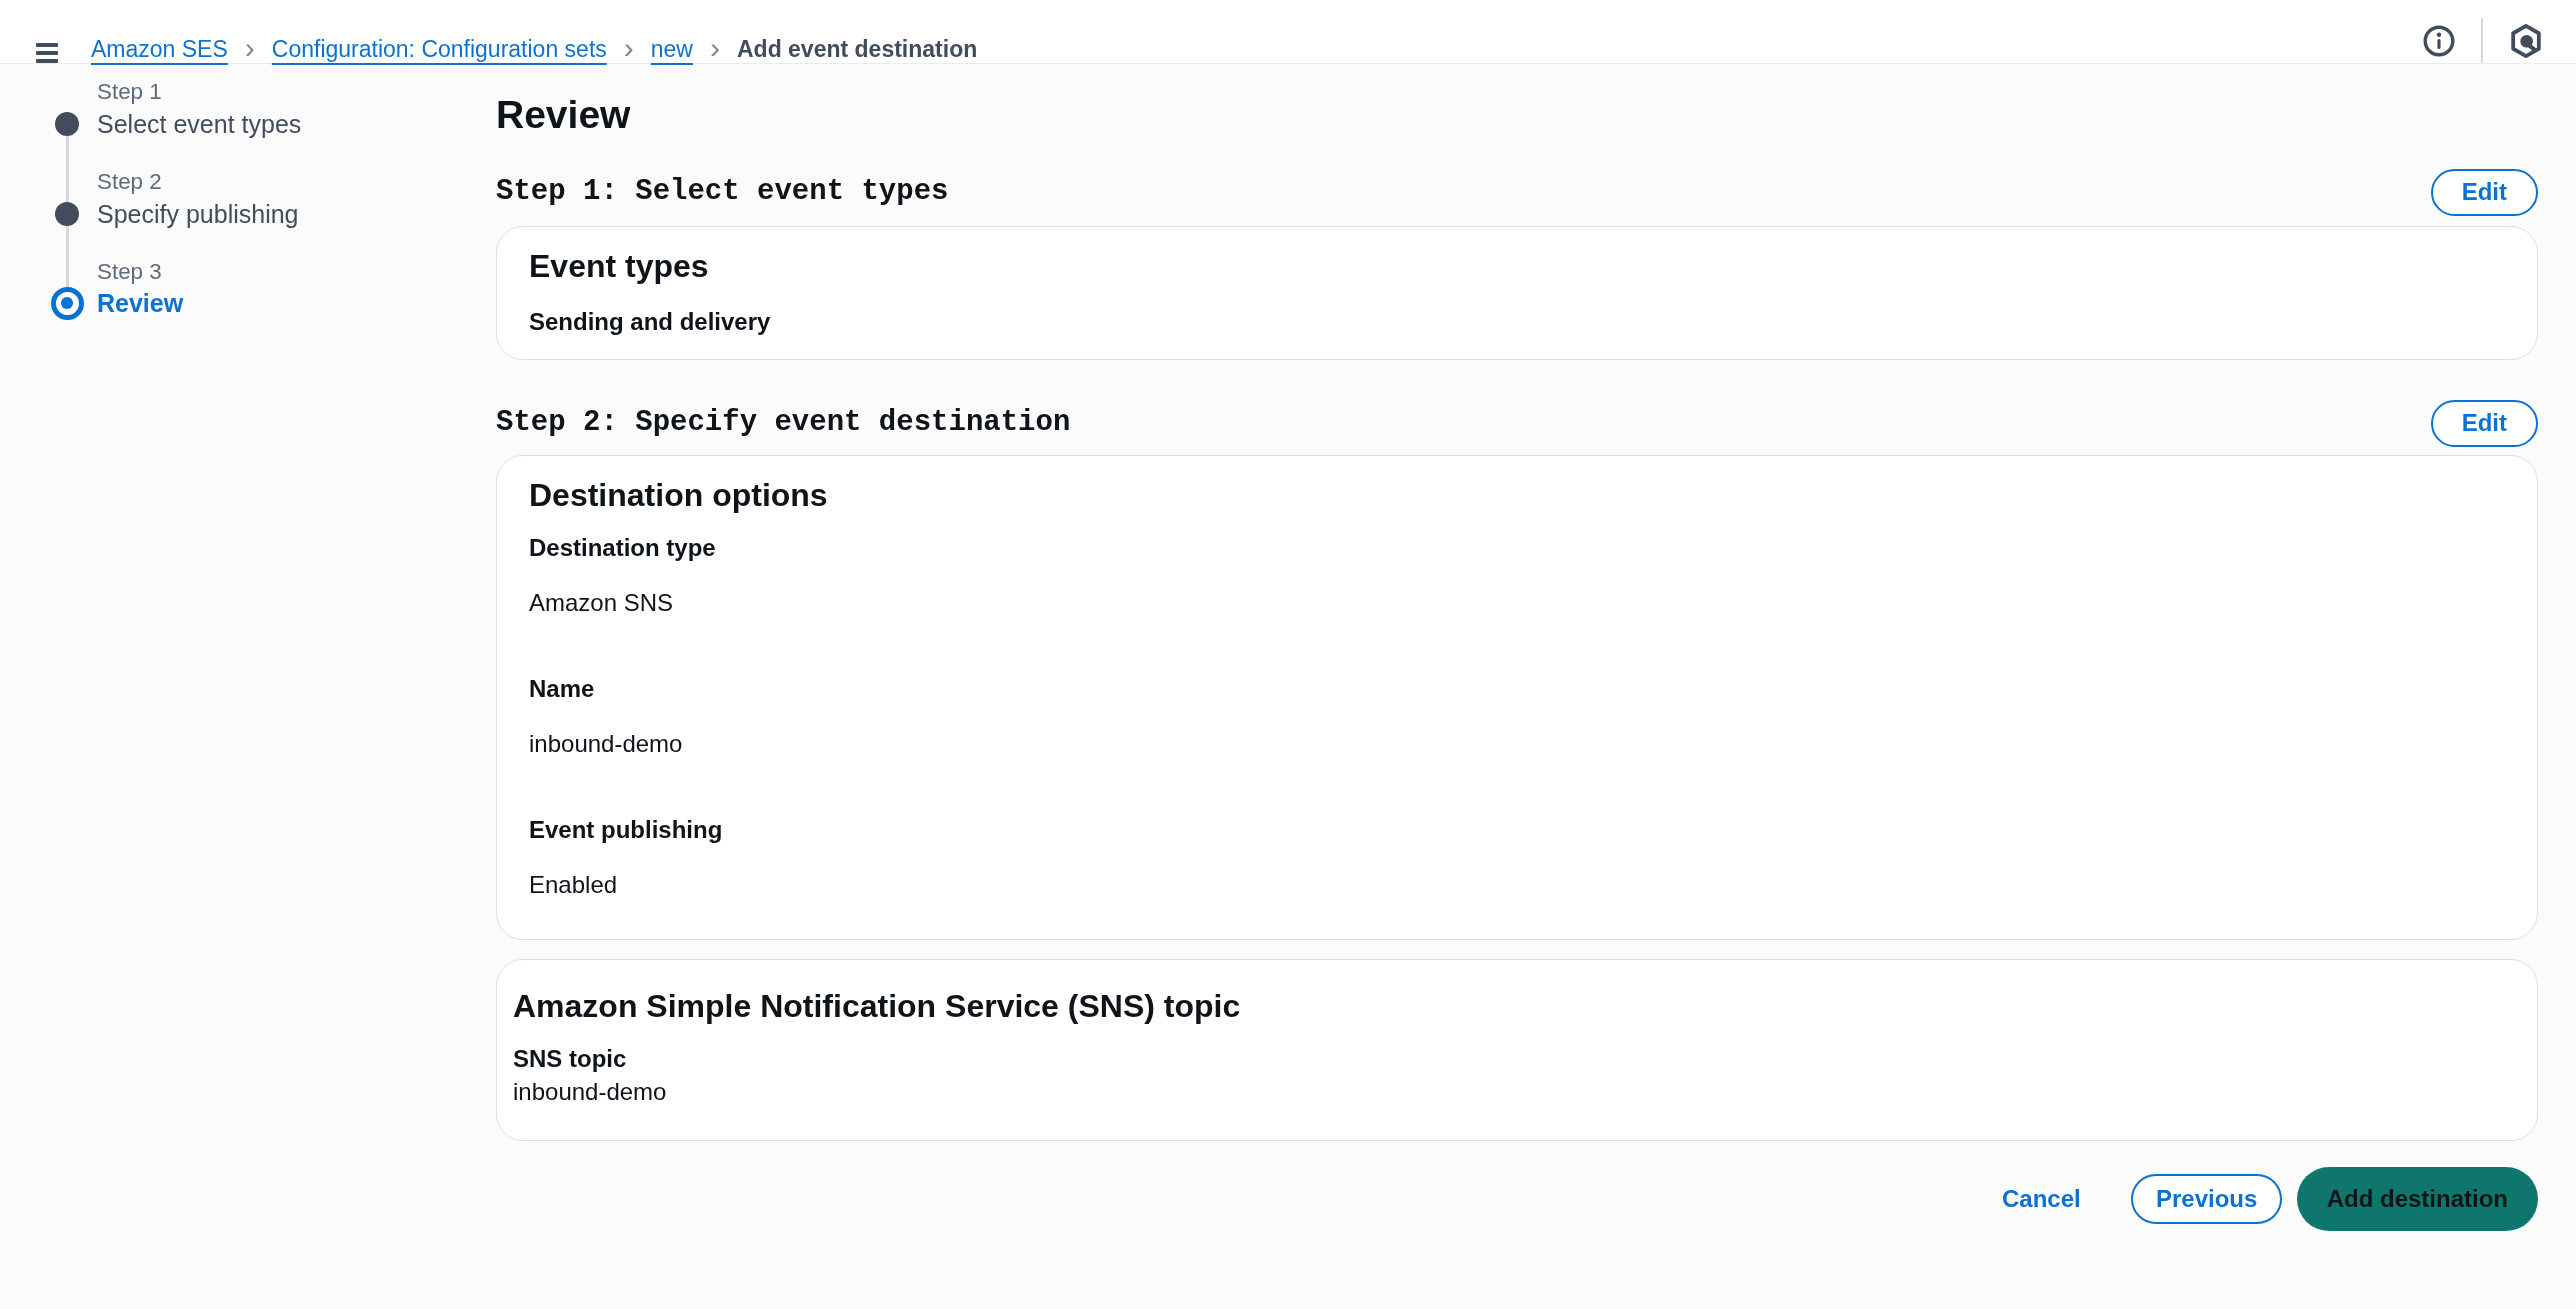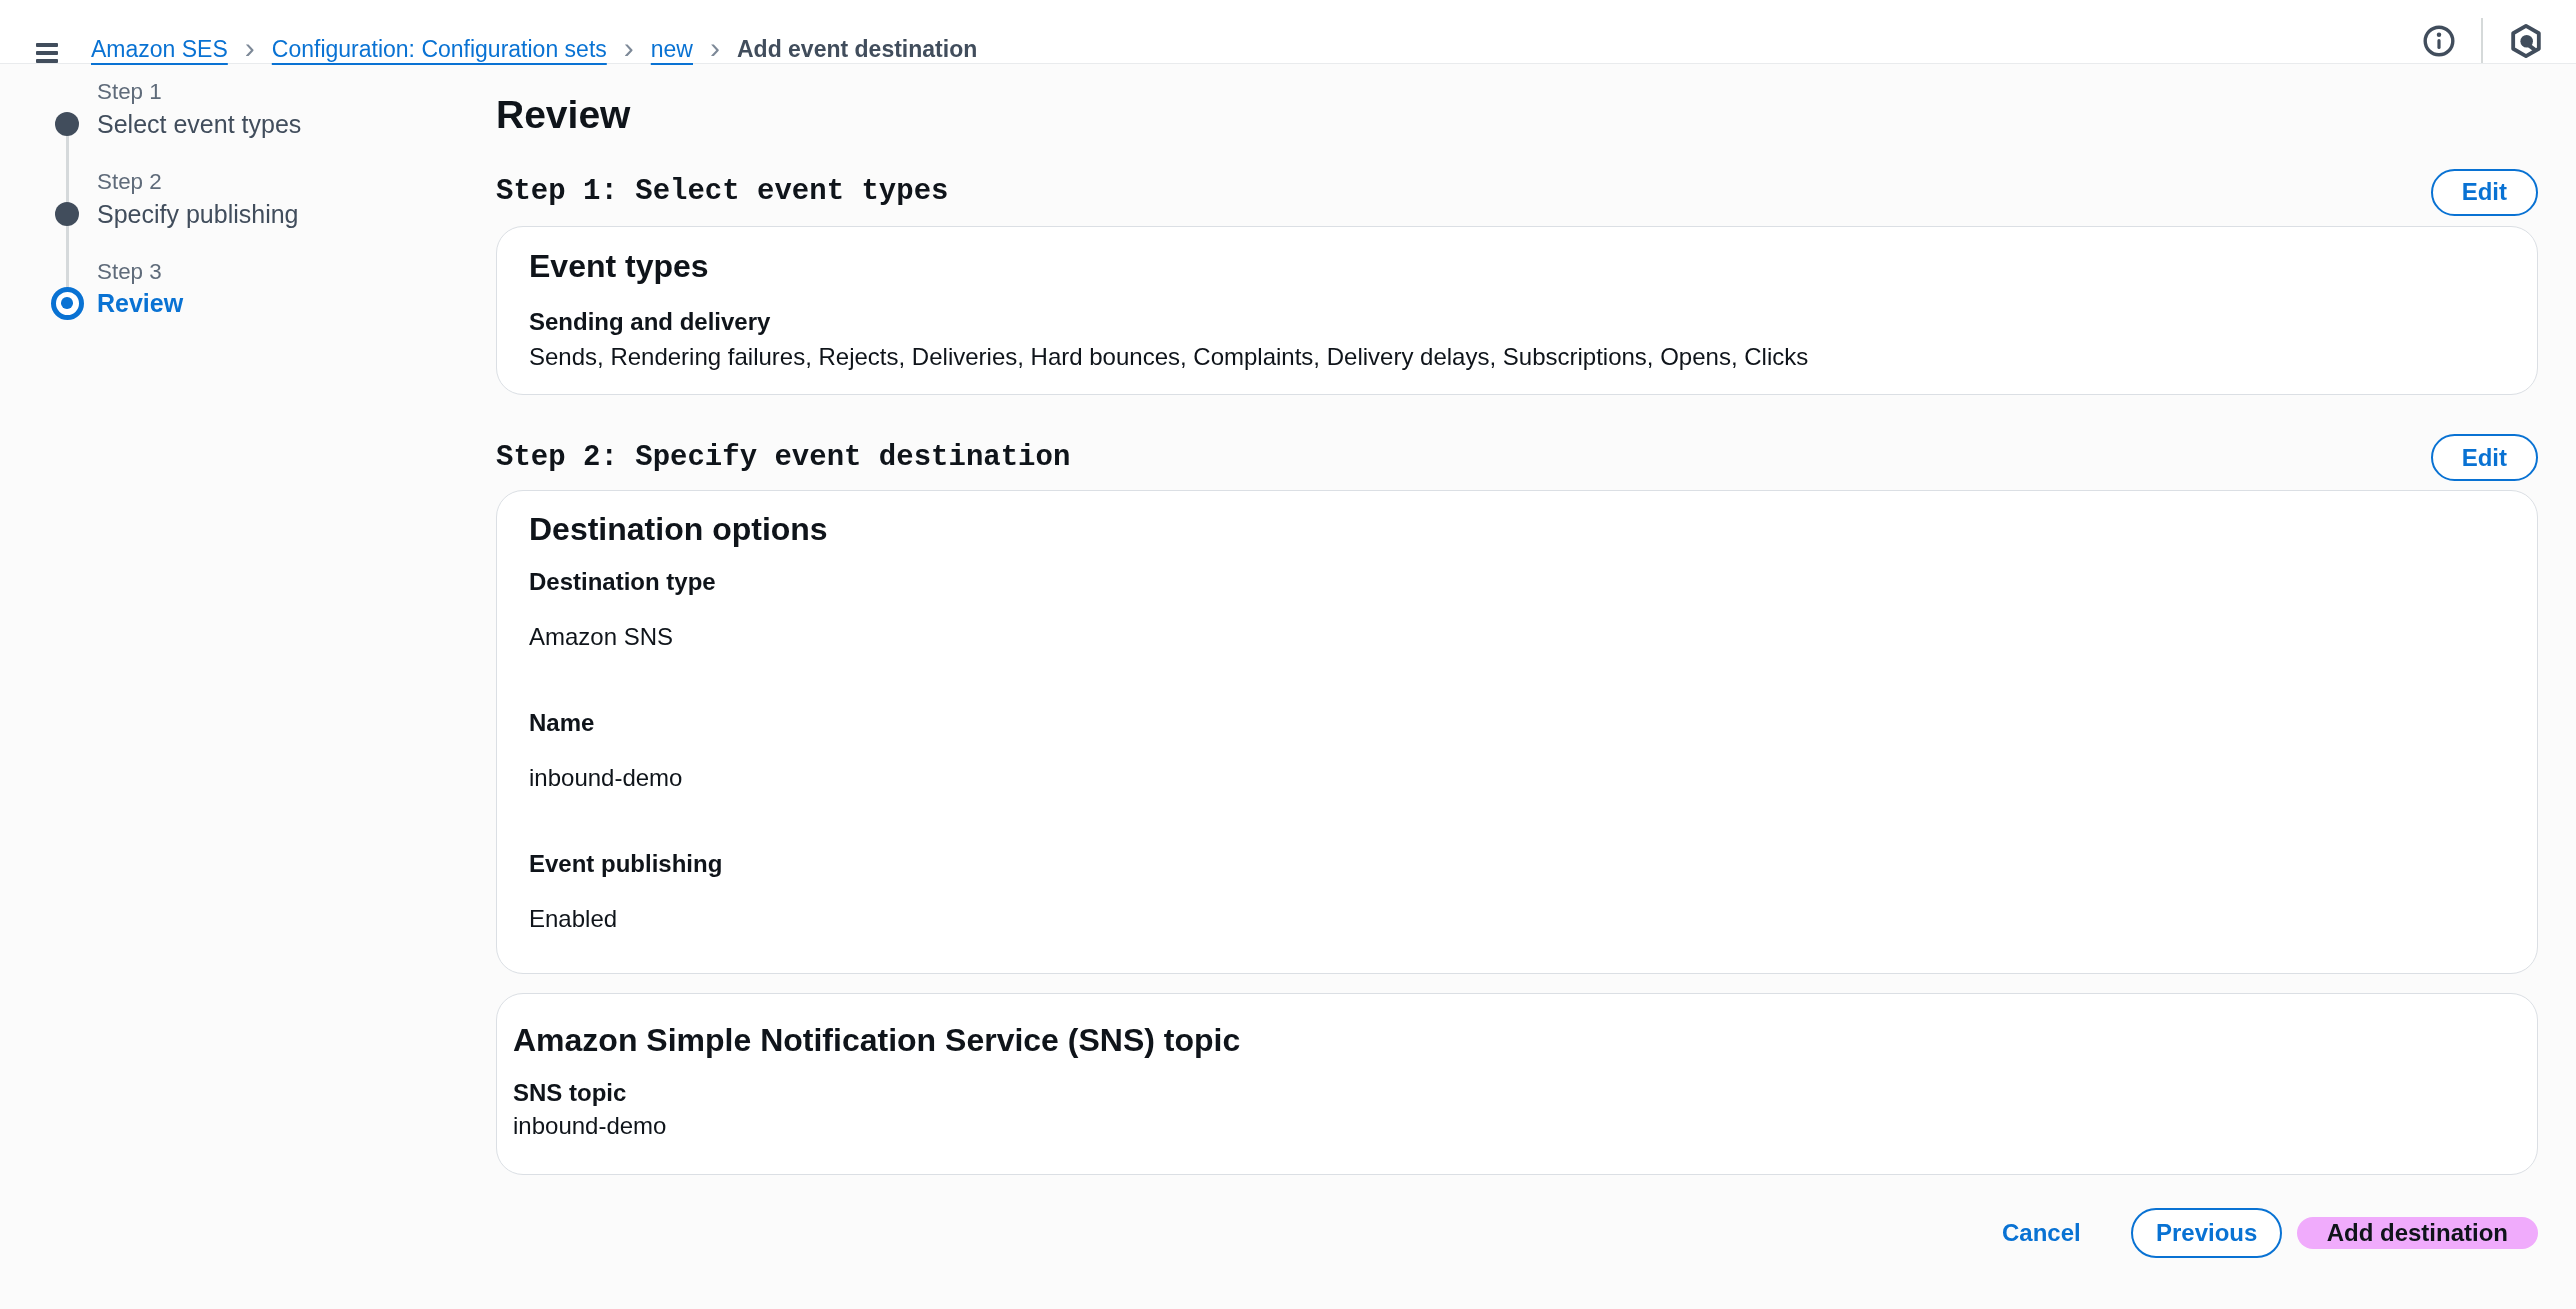--- a/index.html
+++ b/index.html
@@ -58,21 +58,21 @@
 
   .section-head { display:flex; align-items:center; justify-content:space-between; margin-top:29px; height:50px; }
   .section-head.second { margin-top:38px; }
   .section-head h2 { font-size:29px; line-height:36px; font-weight:700;font-family:Liberation Mono, monospace; }
 
   .btn { font-family:"Liberation Sans", sans-serif; font-weight:700; font-size:24px;
          display:inline-flex; align-items:center; justify-content:center;
          border-radius:36px; cursor:pointer; white-space:nowrap; }
   .btn-edit { height:47px; padding:0 29px; background:#ffffff; border:2.7px solid #0972d3; color:#0972d3; }
   .btn-secondary { height:50px; padding:0 23px; background:#ffffff; border:2.7px solid #0972d3; color:#0972d3; }
-  .btn-primary { height:32px; padding:0 30px; background:#f0abfc; border:none; color:#0f141a; }
+  .btn-primary { height:64px; padding:0 30px; background:#0f766e; border:none; color:#0f141a; }
 
   .card { background:#ffffff; border:1.8px solid #dbdfe4; border-radius:27px; padding:19.7px 32px 23px; }
   .card-title { font-size:32px; line-height:39px; font-weight:700; }
   .field-label { font-size:24px; line-height:29px; font-weight:700; margin-top:21.5px; }
   .field-value { font-size:24px; line-height:29px; margin-top:5.4px; }
 
   #card-event-types { margin-top:9px; }
 
   #card-destination { margin-top:7.2px; padding-bottom:40px; }
   #card-destination .field-label { margin-top:57px; }
@@ -152,21 +152,20 @@
   <h1 class="page-title">Review</h1>
 
   <div class="section-head">
     <h2>Step 1: Select event types</h2>
     <button class="btn btn-edit">Edit</button>
   </div>
 
   <section class="card" id="card-event-types">
     <div class="card-title">Event types</div>
     <div class="field-label">Sending and delivery</div>
-    <div class="field-value">Sends, Rendering failures, Rejects, Deliveries, Hard bounces, Complaints, Delivery delays, Subscriptions, Opens, Clicks</div>
   </section>
 
   <div class="section-head second">
     <h2>Step 2: Specify event destination</h2>
     <button class="btn btn-edit">Edit</button>
   </div>
 
   <section class="card" id="card-destination">
     <div class="card-title">Destination options</div>
 

